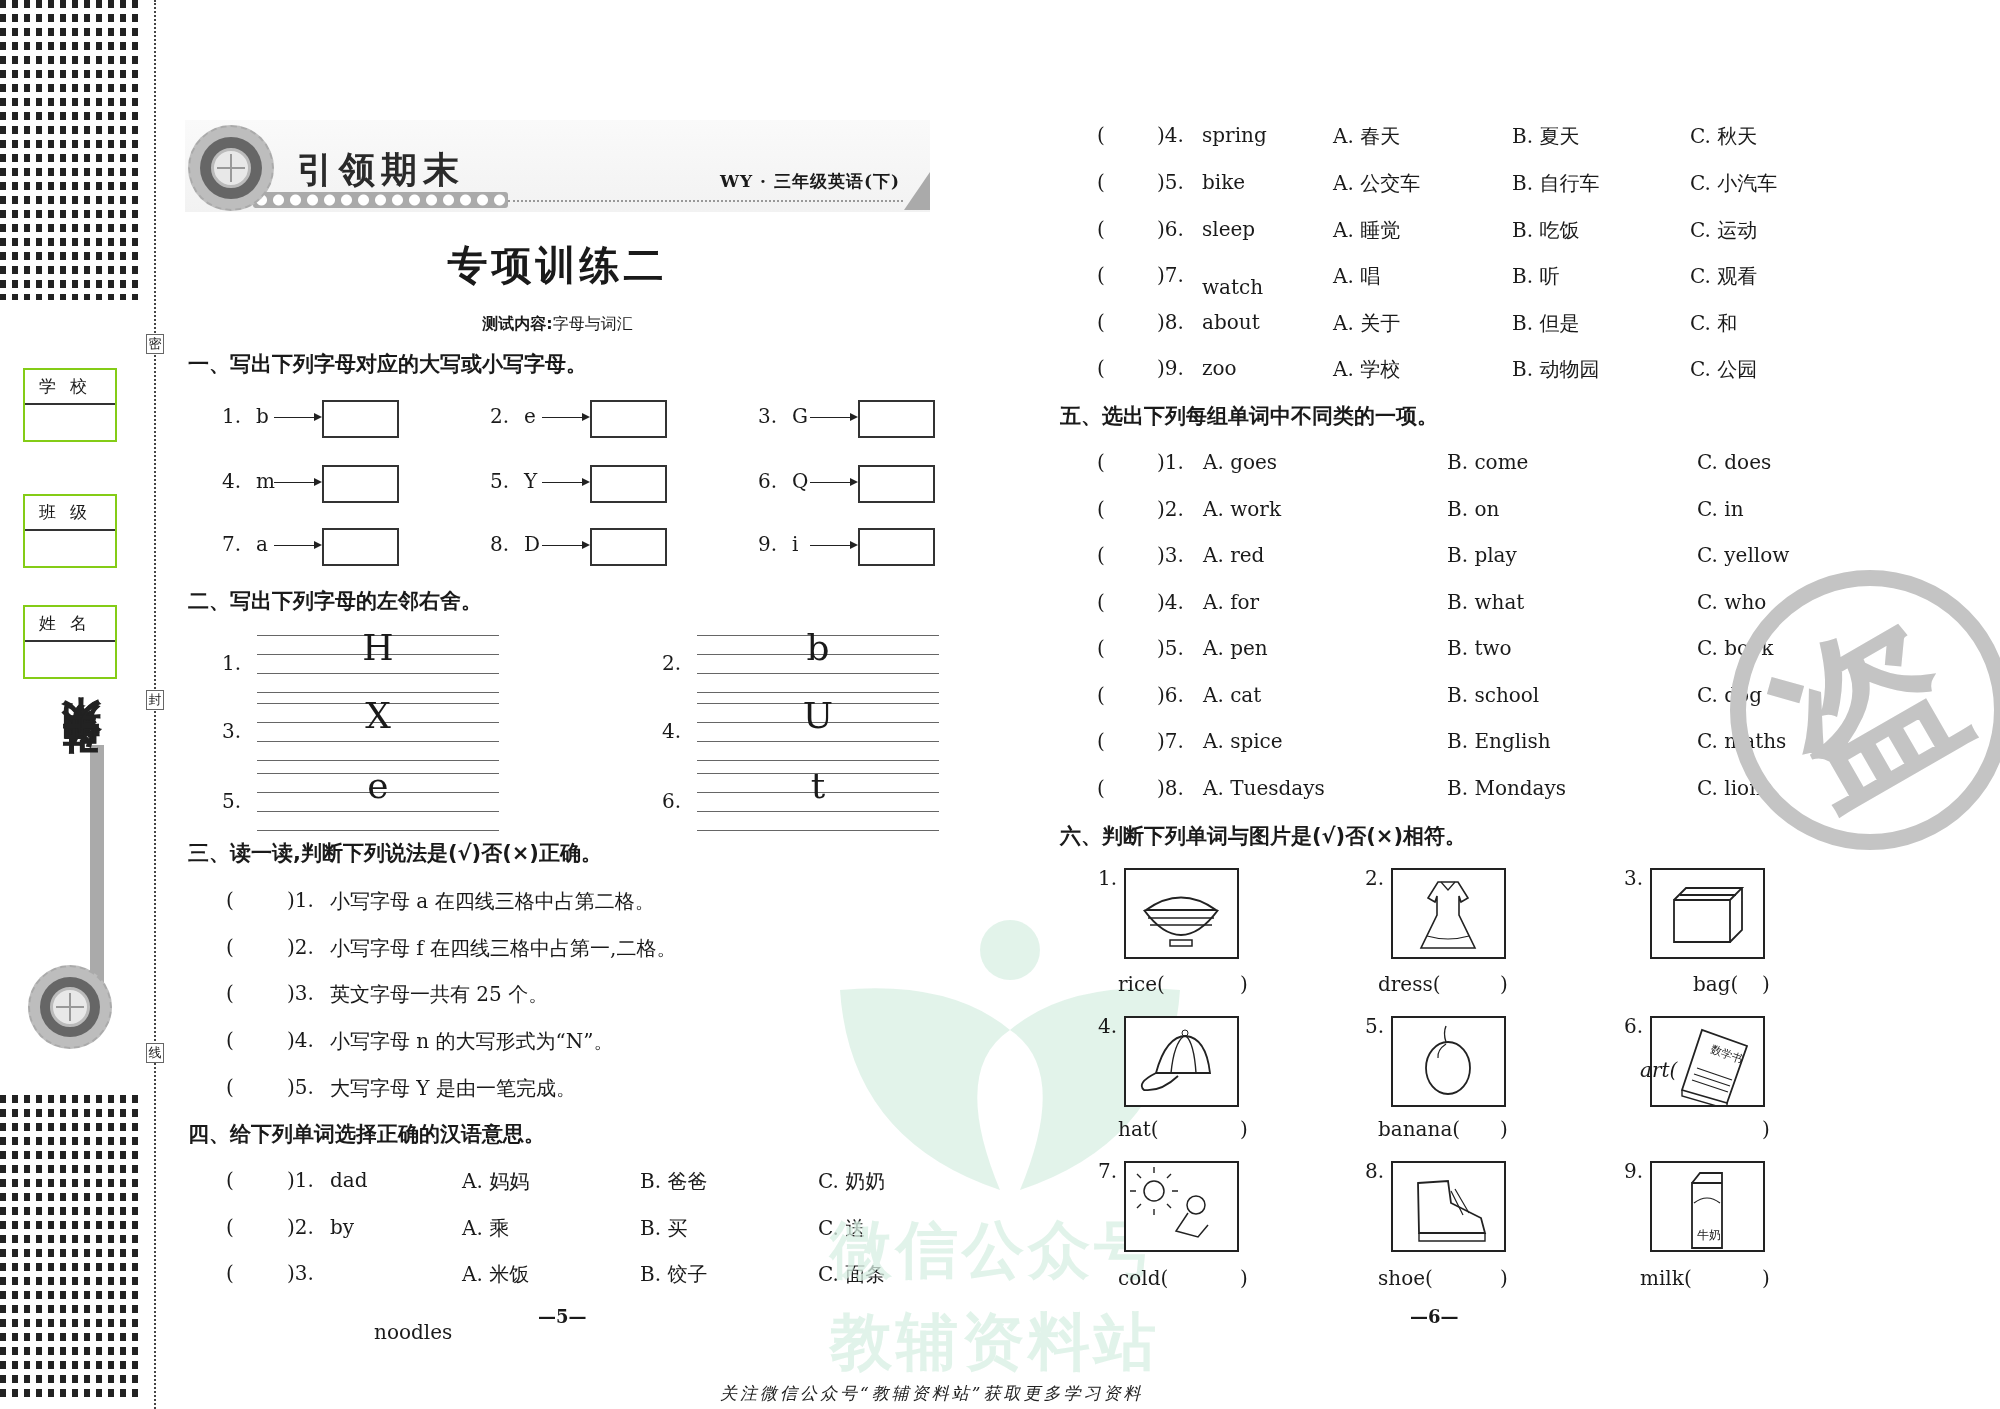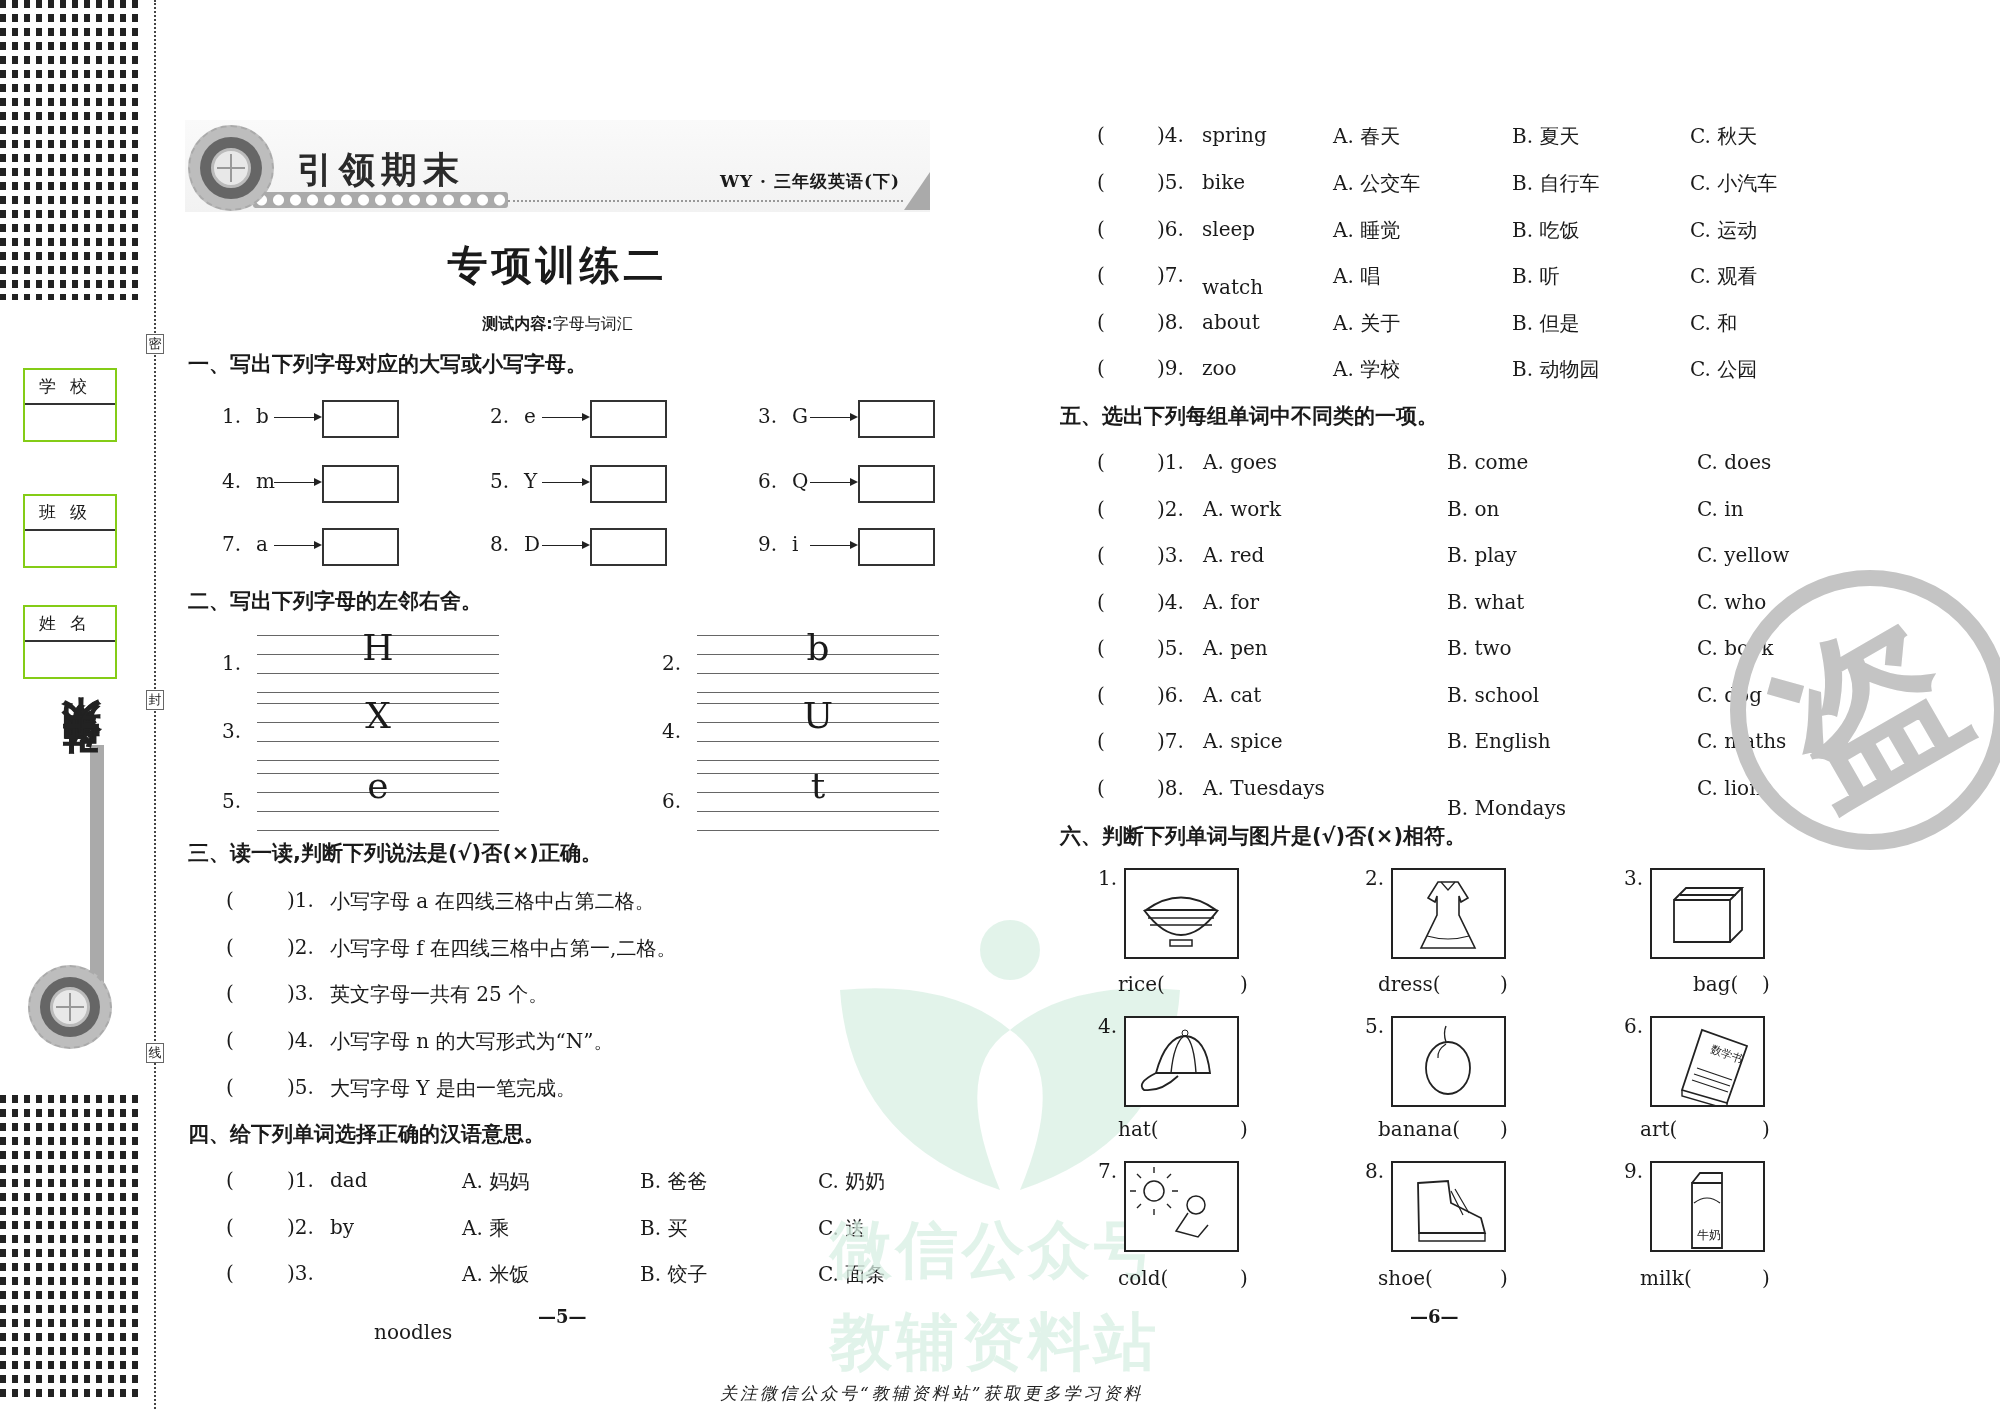--- a/index.html
+++ b/index.html
@@ -316,21 +316,21 @@
     <span class="t" style="left:1447px;top:683px;">B. school</span>
     <span class="t" style="left:1697px;top:683px;">C. dog</span>
     <span class="t" style="left:1097px;top:729px;">(</span>
     <span class="t" style="left:1157px;top:729px;">)7.</span>
     <span class="t" style="left:1203px;top:729px;">A. spice</span>
     <span class="t" style="left:1447px;top:729px;">B. English</span>
     <span class="t" style="left:1697px;top:729px;">C. maths</span>
     <span class="t" style="left:1097px;top:776px;">(</span>
     <span class="t" style="left:1157px;top:776px;">)8.</span>
     <span class="t" style="left:1203px;top:776px;">A. Tuesdays</span>
-    <span class="t" style="left:1447px;top:776px;margin-top:20px;">B. Mondays</span>
+    <span class="t" style="left:1447px;top:776px;">B. Mondays</span>
     <span class="t" style="left:1697px;top:776px;">C. lions</span>
   </div>
 
 <div class="stamp">
     <span>盗</span>
   </div>
 
 <div class="sec" style="left:1060px;top:822px;">六、判断下列单词与图片是(√)否(×)相符。</div>
 <div id="s6">
     <span class="t" style="left:1098px;top:866px;">1.</span>
@@ -374,21 +374,21 @@
       </svg></div>
     <span class="t" style="left:1378px;top:1117px;">banana(</span>
     <span class="t" style="left:1500px;top:1117px;">)</span>
     <span class="t" style="left:1624px;top:1014px;">6.</span>
     <div class="pic" style="left:1650px;top:1016px;"><svg viewBox="0 0 111 87">
         <path d="M30 72 L50 12 L95 28 L75 85 Z" fill="none" stroke="#222" stroke-width="1.8"></path>
         <path d="M30 72 L30 78 L75 91 L75 85" fill="none" stroke="#222" stroke-width="1.4"></path>
         <path d="M45 50 L80 62 M42 56 L78 68 M40 62 L76 74" stroke="#222" stroke-width="1.2"></path>
         <text x="58" y="34" font-size="11" transform="rotate(20 58 34)" fill="#222">数学书</text>
       </svg></div>
-    <span class="t" style="left:1640px;top:1117px;">art(</span>
+    <span class="t" style="left:1640px;top:1058px;font-style:italic;">art(</span>
     <span class="t" style="left:1762px;top:1117px;">)</span>
     <span class="t" style="left:1098px;top:1159px;">7.</span>
     <div class="pic" style="left:1124px;top:1161px;"><svg viewBox="0 0 111 87">
         <circle cx="28" cy="28" r="10" fill="none" stroke="#222" stroke-width="1.5"></circle>
         <path d="M28 10 L28 4 M28 46 L28 52 M10 28 L4 28 M46 28 L52 28 M15 15 L11 11 M41 41 L45 45 M41 15 L45 11 M15 41 L11 45" stroke="#222" stroke-width="1.4"></path>
         <circle cx="70" cy="42" r="9" fill="none" stroke="#222" stroke-width="1.5"></circle>
         <path d="M62 50 L50 68 L72 74 L82 62" fill="none" stroke="#222" stroke-width="1.5"></path>
       </svg></div>
     <span class="t" style="left:1118px;top:1266px;">cold(</span>
     <span class="t" style="left:1240px;top:1266px;">)</span>

